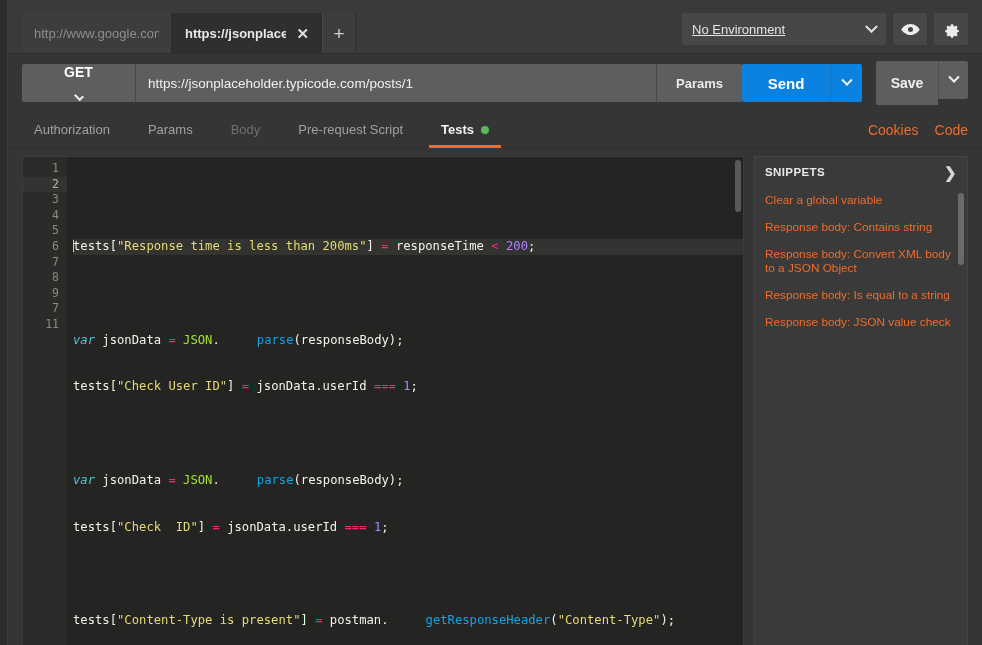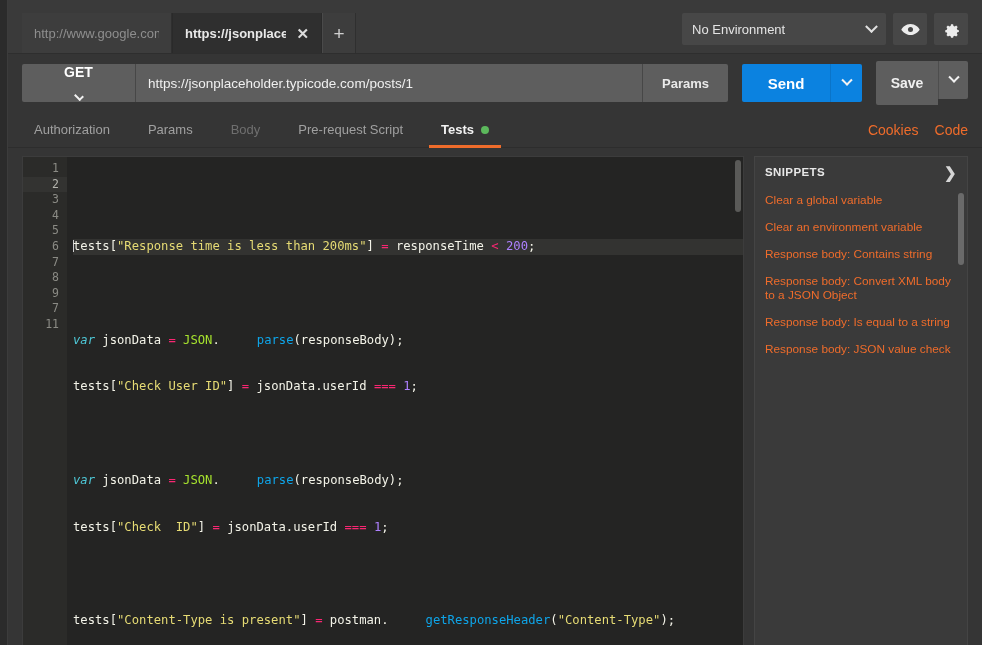--- a/index.html
+++ b/index.html
@@ -44,21 +44,21 @@
     height: 40px; width: 34px; display: flex; align-items: center; justify-content: center;
     background: #3d3d3d; color: #cfcfcf; font-size: 19px; line-height: 1;
     border-left: 1px solid #4a4a4a; border-right: 1px solid #2f2f2f;
   }
   .tabbar-right {
     margin-left: auto; display: flex; align-items: center; gap: 7px;
     padding: 0 14px 8px 0;
   }
   .env-select {
     width: 204px; height: 32px; background: #474747; border: none; border-radius: 2px;
-    display: flex; align-items: center; padding: 0 10px; color: #e4e4e4; font-size: 13px;
+    display: flex; align-items: center; padding: 0 10px; color: #e4e4e4; font-size: 13px; text-decoration: underline;
   }
   .env-select .chev { margin-left: auto; }
   .icon-btn {
     width: 34px; height: 32px; background: #474747; border-radius: 2px;
     display: flex; align-items: center; justify-content: center;
   }
   .chev {
     display: inline-block; width: 9px; height: 9px;
     border-right: 2px solid #e0e0e0; border-bottom: 2px solid #e0e0e0;
     transform: rotate(45deg) translate(-2px,-2px);
@@ -76,21 +76,21 @@
   .url-input {
     flex: 1 1 auto; height: 38px; background: #5e5e5e; color: #f0f0f0;
     display: flex; align-items: center; padding: 0 12px; font-size: 13.5px;
     min-width: 0; overflow: hidden; white-space: nowrap;
   }
   .params-btn {
     width: 86px; height: 38px; background: #5e5e5e; border-radius: 0 2px 2px 0;
     display: flex; align-items: center; justify-content: center;
     color: #eaeaea; font-size: 13px; font-weight: bold; border-left: 1px solid #474747;
   }
-  .send-group { display: flex; margin-left: 14px; }
+  .send-group { display: flex; }
   .send-btn {
     width: 88px; height: 38px; background: #0b82e0; color: #fff; font-size: 15px; font-weight: bold;
     display: flex; align-items: center; justify-content: center; border-radius: 2px 0 0 2px;
   }
   .send-caret {
     width: 32px; height: 38px; background: #0b82e0; border-radius: 0 2px 2px 0;
     display: flex; align-items: center; justify-content: center; border-left: 1px solid #0a74c8;
   }
   .save-group { display: flex; margin-left: 14px; }
   .save-btn {
@@ -294,21 +294,20 @@
         </div>
       </div>
 
       <div class="snippets">
         <div class="snip-head">
           <span>SNIPPETS</span>
           <span class="arrow">❯</span>
         </div>
         <div class="snip-list">
           <div class="snip-item">Clear a global variable</div>
-          <div class="snip-item">Clear an environment variable</div>
           <div class="snip-item">Response body: Contains string</div>
           <div class="snip-item">Response body: Convert XML body to a JSON Object</div>
           <div class="snip-item">Response body: Is equal to a string</div>
           <div class="snip-item">Response body: JSON value check</div>
         </div>
         <div class="snip-scroll"></div>
       </div>
     </div>
 
   </div>

